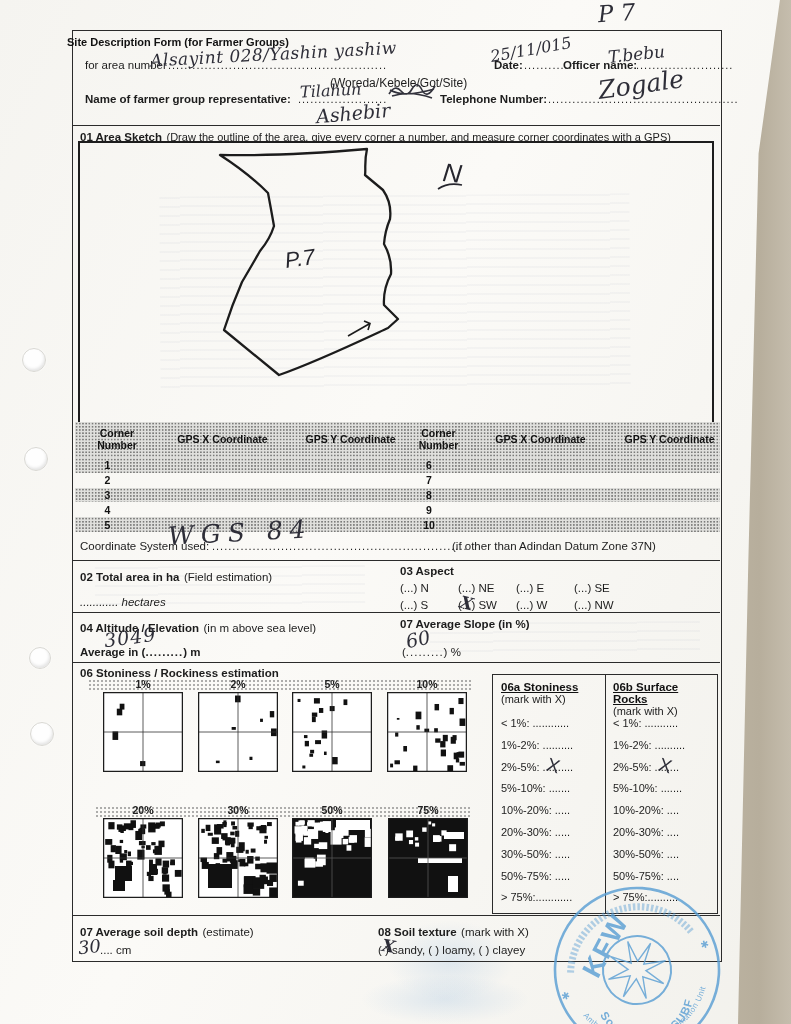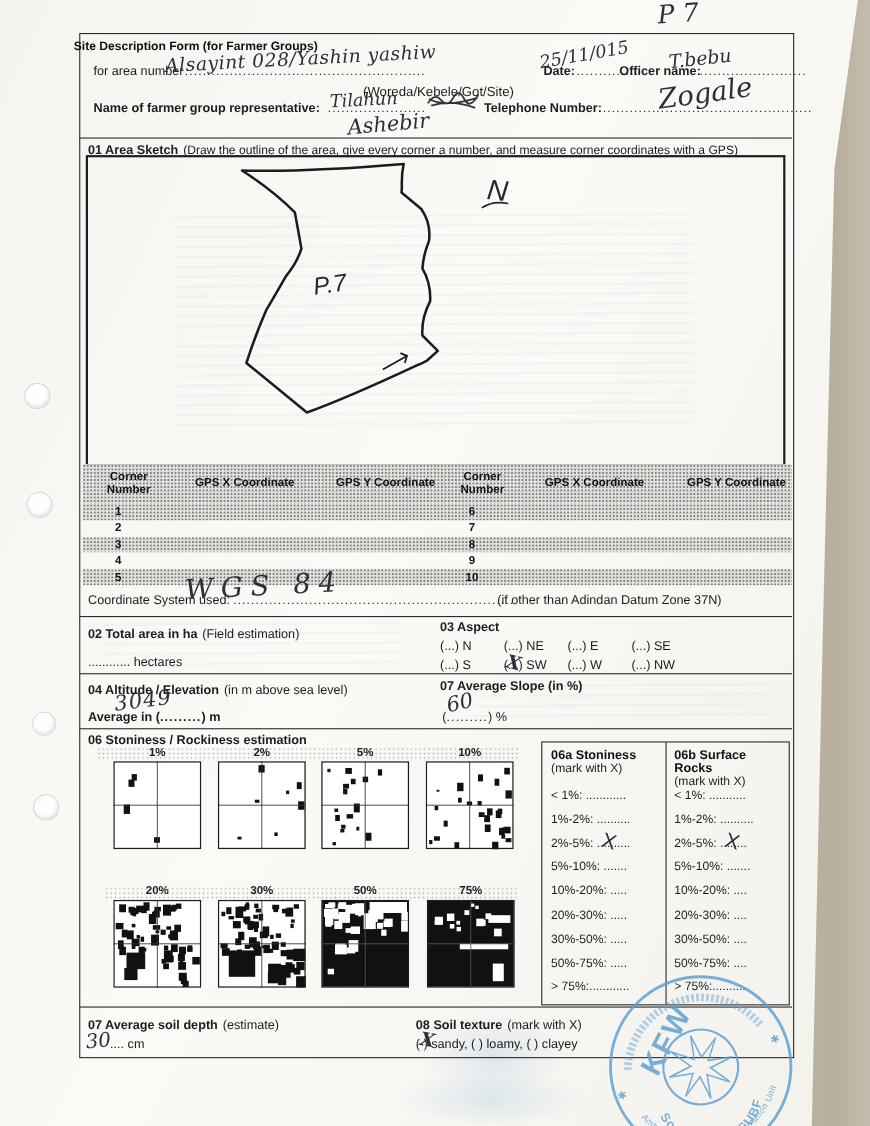--- a/index.html
+++ b/index.html
@@ -33,21 +33,21 @@
   .ct-row{height:14.8px;font-size:10.5px;font-weight:bold;color:#111;}
   .ct-row .c0,.ct-row .c3{text-align:center;}
   .shade{background-color:#e0e0dd;
          background-image:radial-gradient(circle,rgba(55,55,55,.6) .75px,transparent .9px);
          background-size:3.2px 3.2px;}
   
   .aspect-row{position:absolute;display:flex;gap:14px;font-size:11.5px;color:#1c1c1c;}
   .aspect-opt{position:relative;width:44px;}
   .aspect-x{position:absolute;left:2px;top:-6px;font-size:17px;transform:rotate(14deg);}
   
-  .stcol-title{font-size:11.5px;font-weight:bold;color:#111;}
+  .stcol-title{font-size:11.5px;font-weight:bold;color:#111;text-decoration:underline;}
   .stcol-hint{font-size:11px;color:#222;}
   .st-row{position:relative;height:21.8px;font-size:11px;color:#1c1c1c;}
   .st-x{position:absolute;left:46px;top:-6px;font-size:19px;transform:rotate(16deg);color:var(--ink);}
   .grid-label{position:absolute;font-size:10.5px;font-weight:bold;color:#222;transform:translateX(-50%);}
   .ghost{position:absolute;opacity:.75;pointer-events:none;
          background-image:repeating-linear-gradient(180deg,rgba(110,120,150,.065) 0 2px,transparent 2px 9px);
          transform:rotate(-.4deg);}
   .ghost-blue{position:absolute;pointer-events:none;
          background:radial-gradient(ellipse at 50% 50%,rgba(90,150,210,.16),transparent 70%);}
   .hole{position:absolute;border-radius:50%;background:#fefefe;border:1px solid #d9d8d3;
@@ -177,21 +177,21 @@
 
   <div class="abs lbl" style="left:80px;top:540px;">Coordinate System used:</div>
   <div class="abs dots" style="left:212px;top:540px;font-size:11px;">...............................................................</div>
   <div class="abs hw" style="left:168px;top:520px;font-size:25px;letter-spacing:7px;transform:rotate(-3deg);">WGS 84</div>
   <div class="abs lbl" style="left:452px;top:540px;">(if other than Adindan Datum Zone 37N)</div>
 
   <div class="abs" style="left:80px;top:567px;">
     <span class="lbl b">02 Total area in ha</span>
     <span class="lbl">(Field estimation)</span>
   </div>
-  <div class="abs lbl" style="left:80px;top:596px;">............ hectares</div>
+  <div class="abs lbl" style="left:80px;top:596px;font-style:italic;">............ hectares</div>
   <div class="abs lbl b" style="left:400px;top:565px;">03 Aspect</div>
   <div class="aspect-row" style="left:400px;top:582px;">
       <span class="aspect-opt">(...) N</span>
       <span class="aspect-opt">(...) NE</span>
       <span class="aspect-opt">(...) E</span>
       <span class="aspect-opt">(...) SE</span>
     </div>
   <div class="aspect-row" style="left:400px;top:599px;">
       <span class="aspect-opt">(...) S</span>
       <span class="aspect-opt">(...) SW<span class="hwx aspect-x">X</span></span>

